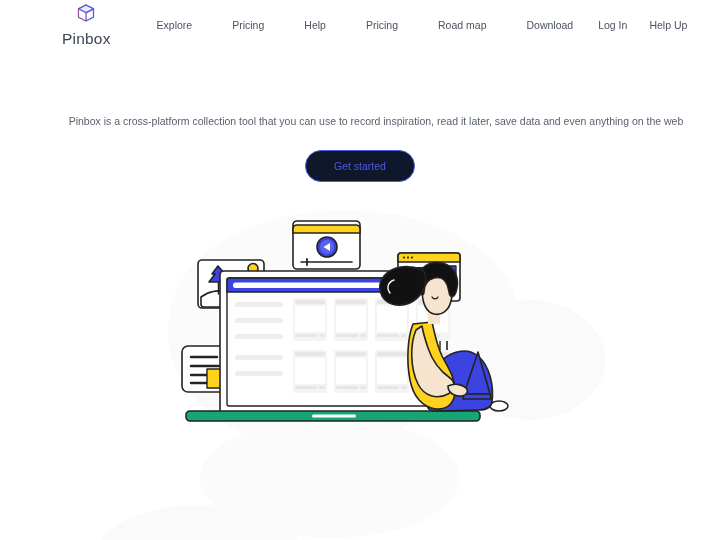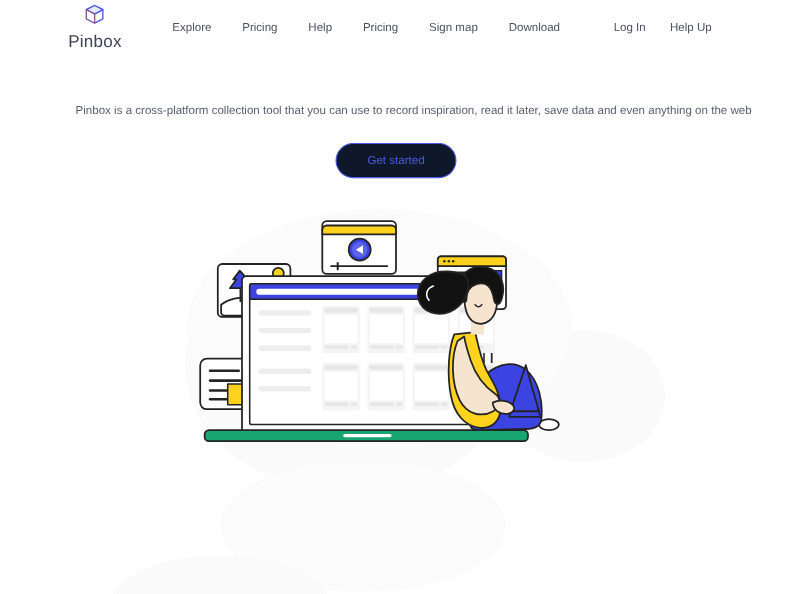--- a/index.html
+++ b/index.html
@@ -53,21 +53,21 @@
   .brand-name {
     font-size: 15.5px;
     color: #3c4452;
     letter-spacing: .2px;
     font-weight: 400;
   }
 
   .nav {
     display: flex;
     align-items: flex-start;
-    gap: 0;
+    gap: 12px;
   }
   .nav-link {
     font-size: 10.5px;
     color: #4a5161;
     padding: 4px 14px;
     text-decoration: none;
     white-space: nowrap;
     cursor: pointer;
   }
 
@@ -95,21 +95,21 @@
     padding-top: 32px;
   }
   .hero-title {
     font-size: 28.5px;
     font-weight: bold;
     color: #111111;
     letter-spacing: -0.4px;
     line-height: 1.1;
   }
   .hero-sub {
-    margin-top: 12px;
+    margin-top: 32px;
     font-size: 10.5px;
     color: #585f6d;
     line-height: 1.4;
     padding-left: 32px;
   }
   .hero-cta-wrap { margin-top: 21px; }
   .cta-button {
     display: inline-block;
     border: 1px solid #4d5ae5;
     color: #4d5ae5;
@@ -153,21 +153,21 @@
       <path d="M12 21.6 L3 17 L3 7 L12 11.6 Z" fill="#ffffff" stroke="#c94a42" stroke-width="1.1" stroke-linejoin="round" opacity="0.55"></path>
     </svg>
     <span class="brand-name">Pinbox</span>
   </div>
 
   <nav class="nav">
     <a class="nav-link" href="#">Explore</a>
     <a class="nav-link" href="#">Pricing</a>
     <a class="nav-link" href="#">Help</a>
     <a class="nav-link" href="#">Pricing</a>
-    <a class="nav-link" href="#">Sign map</a>
+    <a class="nav-link" href="#">Road map</a>
     <a class="nav-link" href="#">Download</a>
   </nav>
 
   <div class="header-spacer"></div>
 
   <div class="auth">
     <a class="auth-link" href="#">Log In</a>
     <a class="auth-link" href="#">Help Up</a>
   </div>
 

